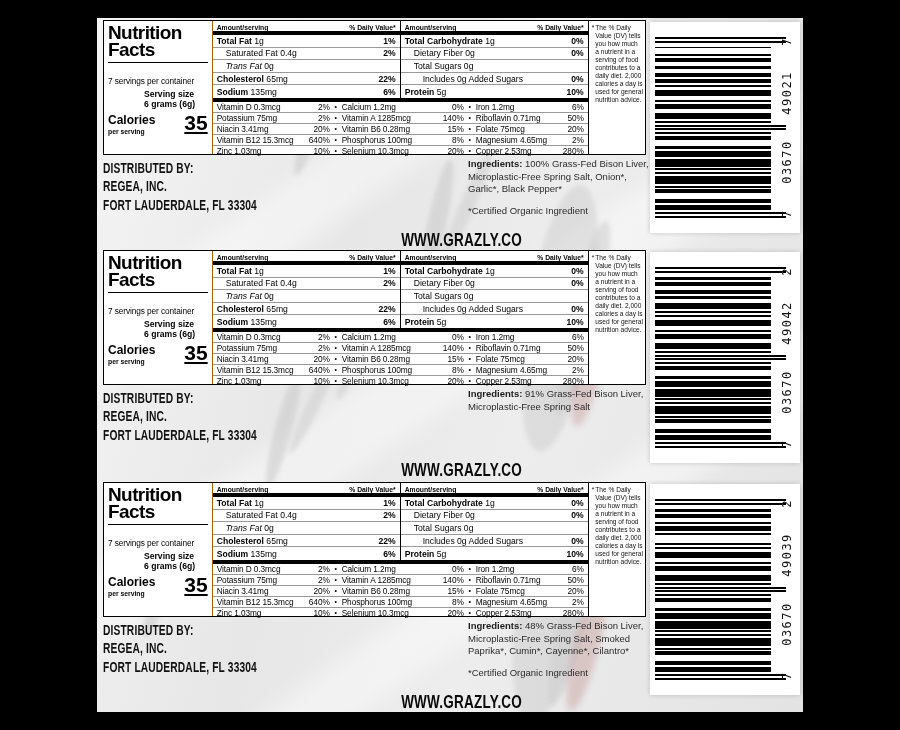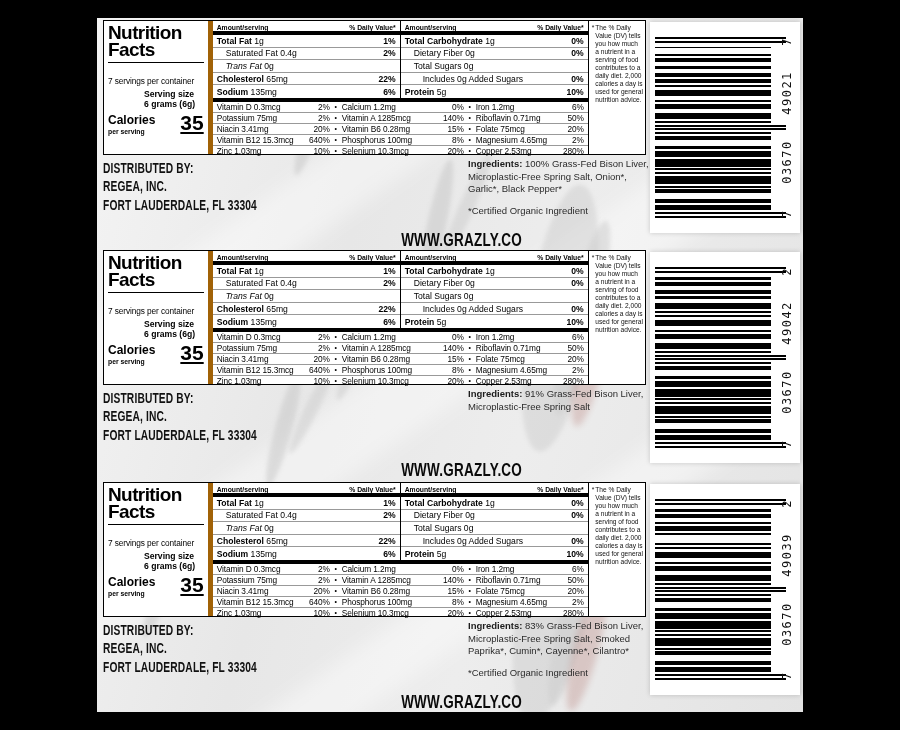--- a/index.html
+++ b/index.html
@@ -13,21 +13,21 @@
   .claw{background:#c6c6c6;opacity:.5;filter:blur(2px);}
   .claw2{background:#cfcfcf;opacity:.55;filter:blur(2px);}
   .red{background:#8d2b20;opacity:.18;filter:blur(3px);}
   .streak{position:absolute;background:rgba(255,255,255,.4);filter:blur(9px);transform:rotate(-35deg);}
 
   .label-row{position:absolute;left:0;width:706px;height:230px;}
 
   
   .nf-box{position:absolute;left:6px;top:0;width:543px;height:135px;background:#fff;
           border:1px solid #000;display:flex;}
-  .panel-left{width:110px;border-right:5px solid #a16207;padding:3px 4px 2px 4px;display:flex;flex-direction:column;}
+  .panel-left{width:110px;border-right:1px solid #a16207;padding:3px 4px 2px 4px;display:flex;flex-direction:column;}
   .nf-title{font-size:19px;font-weight:800;line-height:.92;letter-spacing:-.6px;
             border-bottom:1px solid #000;padding-bottom:3px;margin-bottom:2px;}
   .servings{font-size:8.3px;margin-top:11px;white-space:nowrap;letter-spacing:-.1px;}
   .ss{font-size:8.6px;font-weight:700;line-height:1.18;margin-top:3px;margin-left:36px;}
   .cal-row{display:flex;justify-content:space-between;align-items:flex-start;margin-top:5px;}
   .cal-label{font-size:12px;font-weight:800;line-height:1;}
   .cal-sub{font-size:6.8px;font-weight:700;margin-top:2px;}
   .cal-val{font-size:21px;font-weight:800;line-height:.85;text-decoration:underline;}
 
   .nutri-main{width:375px;display:flex;flex-direction:column;}
@@ -658,21 +658,21 @@
 
     <div class="distributor">
       <div>DISTRIBUTED BY:</div>
       <div>REGEA, INC.</div>
       <div>FORT LAUDERDALE, FL 33304</div>
     </div>
 
     <div class="ingredients">
       <div>
         <b>Ingredients:</b>
-        <span>83% Grass-Fed Bison Liver, Microplastic-Free Spring Salt, Smoked Paprika*, Cumin*, Cayenne*, Cilantro*</span>
+        <span>48% Grass-Fed Bison Liver, Microplastic-Free Spring Salt, Smoked Paprika*, Cumin*, Cayenne*, Cilantro*</span>
       </div>
       <div class="cert">*Certified Organic Ingredient</div>
     </div>
 
     <div class="website">
       <span>WWW.GRAZLY.CO</span>
     </div>
 
     <div class="barcode">
       <div class="bars">

